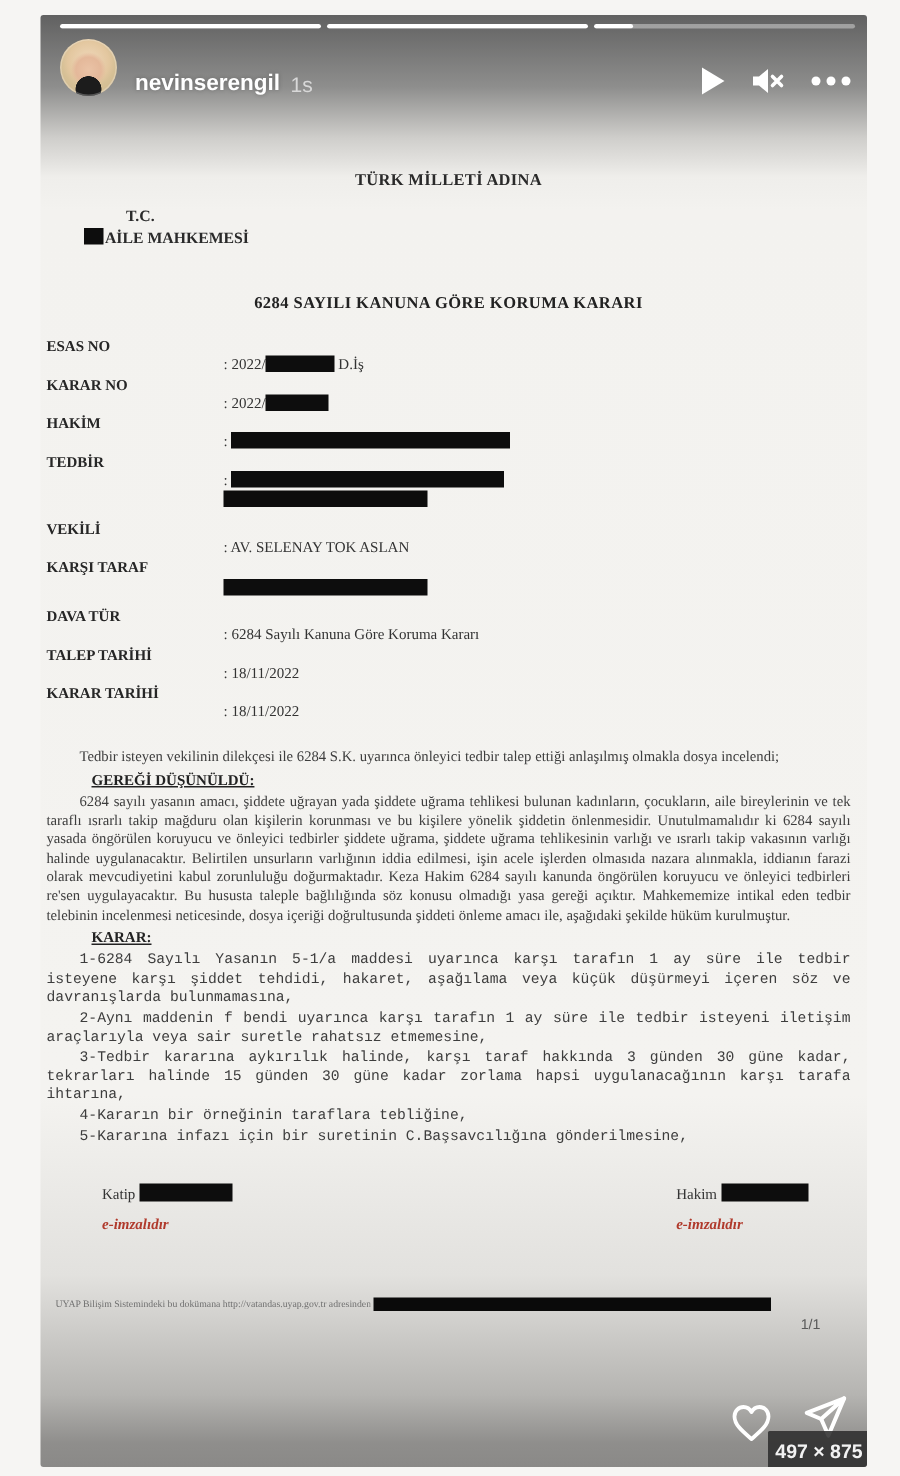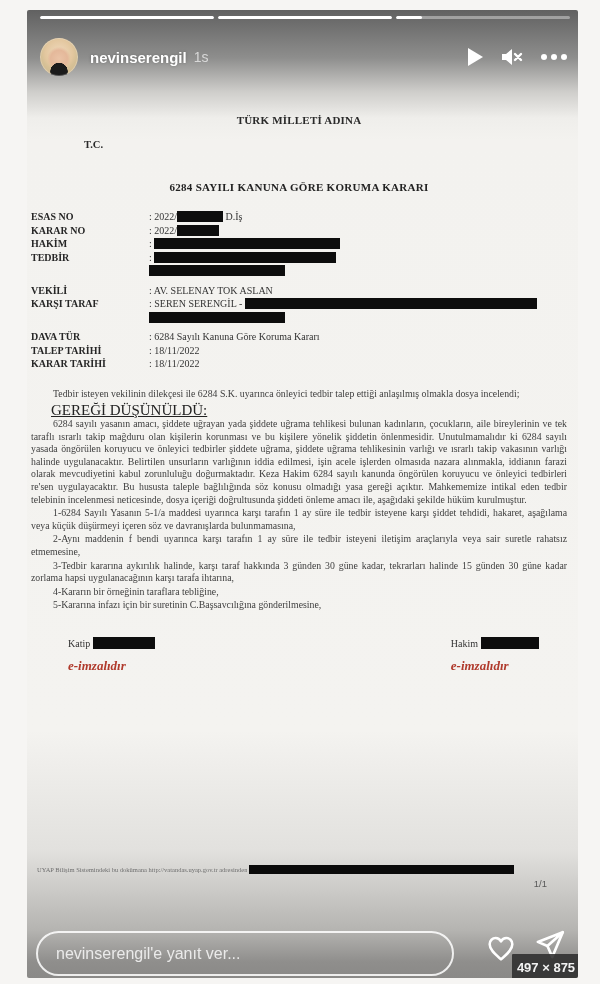--- a/index.html
+++ b/index.html
@@ -9,21 +9,21 @@
     position:absolute; left:27px; top:10px; width:551px; height:968px;
     border-radius:2px; overflow:hidden;
     background:linear-gradient(180deg,#616161 0px,#8e8e8d 48px,#cfcecb 82px,#efeeeb 108px,#f3f2ef 130px,#f4f3f0 720px,#e2e1de 840px,#b5b4b1 920px,#8f8e8c 952px,#8a8987 968px);
   }
 
   
   .progress-row { position:absolute; left:13px; right:8px; top:6px; display:flex; gap:4px; height:3px; }
   .progress-track { flex:1; height:3px; border-radius:2px; background:rgba(255,255,255,.38); overflow:hidden; }
   .progress-fill { height:100%; background:#ffffff; border-radius:2px; }
 
-  .header-row { position:absolute; left:13px; top:27px; right:10px; height:40px; display:flex; align-items:center; }
+  .header-row { position:absolute; left:13px; top:14px; right:10px; height:40px; display:flex; align-items:flex-end; }
   .avatar { width:38px; height:38px; border-radius:50%; flex:0 0 38px; overflow:hidden;
     background:
       radial-gradient(circle at 50% 88%, #1c1c1c 0%, #1c1c1c 22%, transparent 23%),
       radial-gradient(circle at 50% 54%, #eac3a6 0%, #e4b89a 30%, transparent 42%),
       radial-gradient(circle at 50% 40%, #f0d9bd 0%, #e3c79f 46%, #d6c096 60%, #cdb68b 100%);
     box-shadow:inset 0 0 0 1px rgba(255,255,255,.25); }
   .username { color:#fff; font-weight:bold; font-size:15px; margin-left:12px; text-shadow:0 0 3px rgba(0,0,0,.25); }
   .timestamp { color:#d8d8d8; font-size:14px; margin-left:7px; }
   .header-icons { margin-left:auto; display:flex; align-items:center; gap:17px; }
   .hicon { display:block; }
@@ -45,36 +45,36 @@
   .court-line1 { margin-left:28px; }
   .redact { display:inline-block; background:#0d0d0d; height:10px; vertical-align:-1px; }
   .court-sq { display:inline-block; width:13px; height:11px; background:#0d0d0d; vertical-align:-1px; margin-right:1px; }
   .doc-title { text-align:center; font-weight:bold; color:#222; font-size:11px; margin-top:29px; letter-spacing:.3px; }
 
   .fields { margin-top:17px; font-size:10px; }
   .field-row { display:flex; line-height:13.5px; }
   .field-row.gap-lg { margin-top:13px; }
   .field-row.gap-sm { margin-top:6px; }
   .field-label { width:118px; flex:0 0 118px; font-weight:bold; color:#262626; }
-  .field-value { color:#333; }
+  .field-value { color:#333;margin-top:12px; }
   .field-cont { padding-left:118px; line-height:13.5px; }
   .field-value .redact, .field-cont .redact { height:11px; vertical-align:-2px; }
 
   .para { font-size:9.8px; line-height:12.6px; text-align:justify; color:#3d3d3d; }
   .indent { text-indent:22px; }
   .intro { margin-top:17px; }
-  .sec-head { margin-top:3px; margin-left:20px; font-weight:normal; color:#222; text-decoration:underline; font-size:15px; line-height:14px; }
+  .sec-head { margin-top:3px; margin-left:30px; font-weight:bold; color:#222; text-decoration:underline; font-size:10px; line-height:14px; }
   .body-para { margin-top:1px; }
   .karar-head { margin-top:2px; }
-  .karar-item { margin-top:1px; }
+  .karar-item { margin-top:1px;font-family:Liberation Mono, monospace; }
   .closing { margin-top:1px; }
 
   .sign-row { display:flex; justify-content:space-between; margin-top:25px; padding-left:37px; padding-right:28px; font-size:10px; color:#333; }
   .sign-name { font-weight:normal; }
-  .esign { color:#b03a2c; font-style:italic; font-weight:bold; font-size:13px; margin-top:9px; }
+  .esign { color:#b03a2c; font-style:italic; font-weight:bold; font-size:10px; margin-top:9px; }
   .sign-col .redact { height:12px; vertical-align:-2px; margin-left:3px; }
 
   .page-indicator { position:absolute; right:31px; top:868px; font-size:9.5px; color:#5a5a5a; font-family:"Liberation Sans",sans-serif; }
 
   .doc-footnote { position:absolute; left:10px; top:855px; width:530px; display:flex; align-items:center; }
   .footnote-text { font-size:6.5px; color:#6f6f6f; white-space:nowrap; overflow:hidden; font-family:"Liberation Serif",serif; }
   .footnote-redact { display:inline-block; background:#0a0a0a; height:9px; width:265px; margin-left:2px; flex:0 0 auto; }
 </style>
 </head>
 <body>
@@ -110,20 +110,21 @@
           <circle cx="14" cy="4" r="3" fill="#ffffff"></circle>
           <circle cx="24" cy="4" r="3" fill="#ffffff"></circle>
         </svg>
     </div>
   </div>
 
   <div class="doc">
     <div class="doc-center-head">TÜRK MİLLETİ ADINA</div>
     <div class="court-block">
       <div class="court-line1">T.C.</div>
+      <div><span class="court-sq"></span><span>AİLE MAHKEMESİ</span></div>
     </div>
     <div class="doc-title">6284 SAYILI KANUNA GÖRE KORUMA KARARI</div>
 
     <div class="fields">
         <div class="field-row">
           <span class="field-label">ESAS NO</span>
           <span class="field-value">: 2022/<span class="redact" style="width: 46px;"></span> D.İş</span>
         </div>
         <div class="field-row">
           <span class="field-label">KARAR NO</span>
@@ -137,40 +138,40 @@
           <span class="field-label">TEDBİR</span>
           <span class="field-value">: <span class="redact" style="width: 182px;"></span></span>
         </div>
         <div class="field-cont"><span class="redact" style="width: 136px;"></span></div>
         <div class="field-row gap-sm">
           <span class="field-label">VEKİLİ</span>
           <span class="field-value">: AV. SELENAY TOK ASLAN</span>
         </div>
         <div class="field-row">
           <span class="field-label">KARŞI TARAF</span>
-          <span class="field-value">: SEREN SERENGİL - <span class="redact" style="width: 292px;"></span></span>
         </div>
         <div class="field-cont"><span class="redact" style="width: 136px;"></span></div>
         <div class="field-row gap-sm">
           <span class="field-label">DAVA TÜR</span>
           <span class="field-value">: 6284 Sayılı Kanuna Göre Koruma Kararı</span>
         </div>
         <div class="field-row">
           <span class="field-label">TALEP TARİHİ</span>
           <span class="field-value">: 18/11/2022</span>
         </div>
         <div class="field-row">
           <span class="field-label">KARAR TARİHİ</span>
           <span class="field-value">: 18/11/2022</span>
         </div>
       </div>
 
     <p class="para indent intro">Tedbir isteyen vekilinin dilekçesi ile 6284 S.K. uyarınca önleyici tedbir talep ettiği anlaşılmış olmakla dosya incelendi;</p>
     <div class="sec-head">GEREĞİ DÜŞÜNÜLDÜ:</div>
     <p class="para indent body-para">6284 sayılı yasanın amacı, şiddete uğrayan yada şiddete uğrama tehlikesi bulunan kadınların, çocukların, aile bireylerinin ve tek taraflı ısrarlı takip mağduru olan kişilerin korunması ve bu kişilere yönelik şiddetin önlenmesidir. Unutulmamalıdır ki 6284 sayılı yasada öngörülen koruyucu ve önleyici tedbirler şiddete uğrama, şiddete uğrama tehlikesinin varlığı ve ısrarlı takip vakasının varlığı halinde uygulanacaktır. Belirtilen unsurların varlığının iddia edilmesi, işin acele işlerden olmasıda nazara alınmakla, iddianın farazi olarak mevcudiyetini kabul zorunluluğu doğurmaktadır. Keza Hakim 6284 sayılı kanunda öngörülen koruyucu ve önleyici tedbirleri re'sen uygulayacaktır. Bu hususta taleple bağlılığında söz konusu olmadığı yasa gereği açıktır. Mahkememize intikal eden tedbir telebinin incelenmesi neticesinde, dosya içeriği doğrultusunda şiddeti önleme amacı ile, aşağıdaki şekilde hüküm kurulmuştur.</p>
+    <div class="sec-head karar-head">KARAR:</div>
     <div>
         <p class="para indent karar-item">1-6284 Sayılı Yasanın 5-1/a maddesi uyarınca karşı tarafın 1 ay süre ile tedbir isteyene karşı şiddet tehdidi, hakaret, aşağılama veya küçük düşürmeyi içeren söz ve davranışlarda bulunmamasına,</p>
         <p class="para indent karar-item">2-Aynı maddenin f bendi uyarınca karşı tarafın 1 ay süre ile tedbir isteyeni iletişim araçlarıyla veya sair suretle rahatsız etmemesine,</p>
         <p class="para indent karar-item">3-Tedbir kararına aykırılık halinde, karşı taraf hakkında 3 günden 30 güne kadar, tekrarları halinde 15 günden 30 güne kadar zorlama hapsi uygulanacağının  karşı tarafa ihtarına,</p>
         <p class="para indent karar-item">4-Kararın bir örneğinin taraflara tebliğine,</p>
         <p class="para indent karar-item">5-Kararına infazı için bir suretinin C.Başsavcılığına gönderilmesine,</p>
       </div>
 
     <div class="sign-row">
       <div class="sign-col">
@@ -184,23 +185,20 @@
     </div>
   </div>
 
   <div class="page-indicator">1/1</div>
 
   <div class="doc-footnote">
     <span class="footnote-text">UYAP Bilişim Sistemindeki bu dokümana http://vatandas.uyap.gov.tr adresinden</span>
     <span class="footnote-redact"></span>
   </div>
 
-  <div class="reply-pill">
-    <span class="reply-placeholder">nevinserengil'e yanıt ver...</span>
-  </div>
   <div class="heart-wrap">
     <svg width="32" height="32" viewBox="0 0 24 24" fill="none" stroke="#ffffff" stroke-width="1.9" stroke-linecap="round" stroke-linejoin="round">
         <path d="M12 20.5 C8 17 3.5 13.6 3.5 9.2 C3.5 6.4 5.6 4.5 8 4.5 C9.8 4.5 11.2 5.5 12 7 C12.8 5.5 14.2 4.5 16 4.5 C18.4 4.5 20.5 6.4 20.5 9.2 C20.5 13.6 16 17 12 20.5 Z"></path>
       </svg>
   </div>
   <div class="share-wrap">
     <svg width="34" height="34" viewBox="0 0 24 24" fill="none" stroke="#ffffff" stroke-width="1.9" stroke-linecap="round" stroke-linejoin="round">
         <path d="M21 3 L3.4 9.8 L10.2 12.7 L21 3 Z"></path>
         <path d="M21 3 L13.6 20.5 L10.2 12.7"></path>
       </svg>

